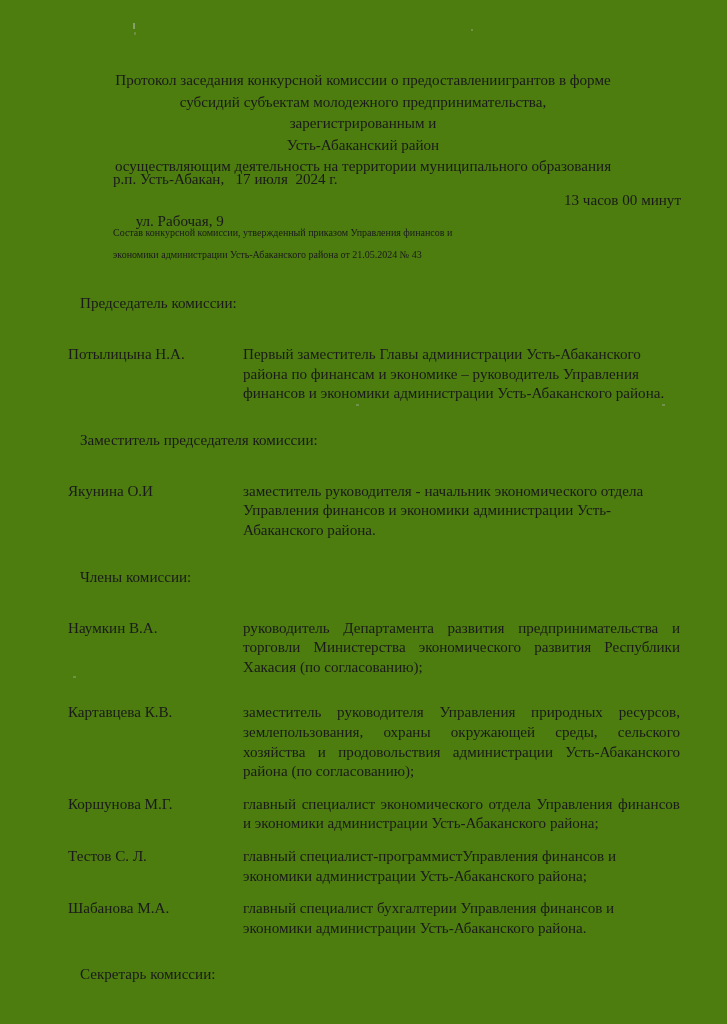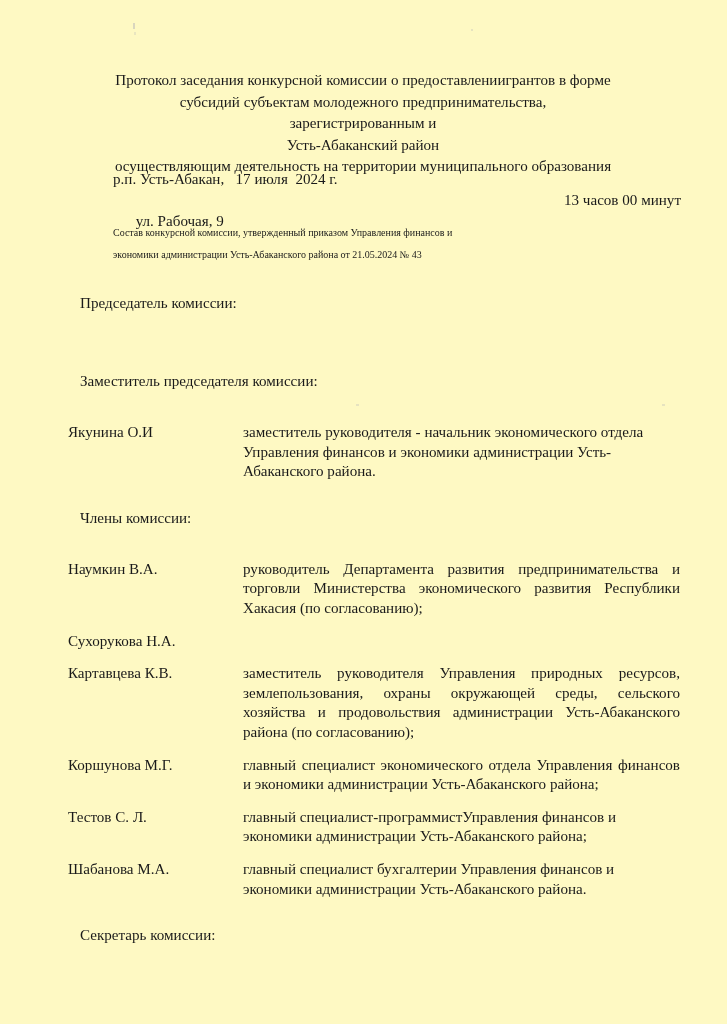--- a/index.html
+++ b/index.html
@@ -9,21 +9,21 @@
     background: #ffffff;
   }
   body {
     font-family: "Liberation Serif", "DejaVu Serif", serif;
     color: #1a1a1a;
   }
   .page {
     position: relative;
     width: 727px;
     height: 1024px;
-    background: #fef9c3;
+    background: #4d7c0f;
     overflow: hidden;
     box-sizing: border-box;
   }
   
   .speck {
     position: absolute;
     background: #b9b9b9;
     opacity: .55;
     pointer-events: none;
   }
@@ -140,20 +140,24 @@
 
   <div class="approval-block">
     <div>Состав конкурсной  комиссии, утвержденный приказом Управления финансов и</div>
     <div>экономики администрации Усть-Абаканского района от 21.05.2024 № 43</div>
   </div>
 
   <div class="roster">
 
     <div class="section-head">Председатель комиссии:</div>
     <div class="gap-head"></div>
+    <div class="person">
+      <div class="who">Потылицына Н.А.</div>
+      <div class="what">Первый заместитель Главы администрации Усть-Абаканского района по финансам и экономике – руководитель Управления финансов и экономики администрации Усть-Абаканского района.</div>
+    </div>
 
     <div class="gap-person"></div>
 
     <div class="section-head">Заместитель председателя комиссии:</div>
     <div class="gap-head"></div>
     <div class="person">
       <div class="who">Якунина О.И</div>
       <div class="what">заместитель руководителя - начальник экономического отдела Управления финансов и экономики администрации Усть-Абаканского района.</div>
     </div>
 
@@ -162,21 +166,20 @@
     <div class="section-head">Члены комиссии:</div>
     <div class="gap-head"></div>
 
     <div class="person justify">
       <div class="who">Наумкин В.А.</div>
       <div class="what">руководитель Департамента развития   предпринимательства и торговли Министерства экономического развития Республики Хакасия (по согласованию);</div>
     </div>
     <div class="gap-person-sm"></div>
 
     <div class="person justify">
-      <div class="who">Сухорукова Н.А.</div>
     </div>
     <div class="gap-person-sm"></div>
 
     <div class="person justify">
       <div class="who">Картавцева К.В.</div>
       <div class="what">заместитель руководителя Управления природных ресурсов, землепользования, охраны окружающей среды, сельского хозяйства и продовольствия администрации Усть-Абаканского района (по согласованию);</div>
     </div>
     <div class="gap-person-sm"></div>
 
     <div class="person justify">

